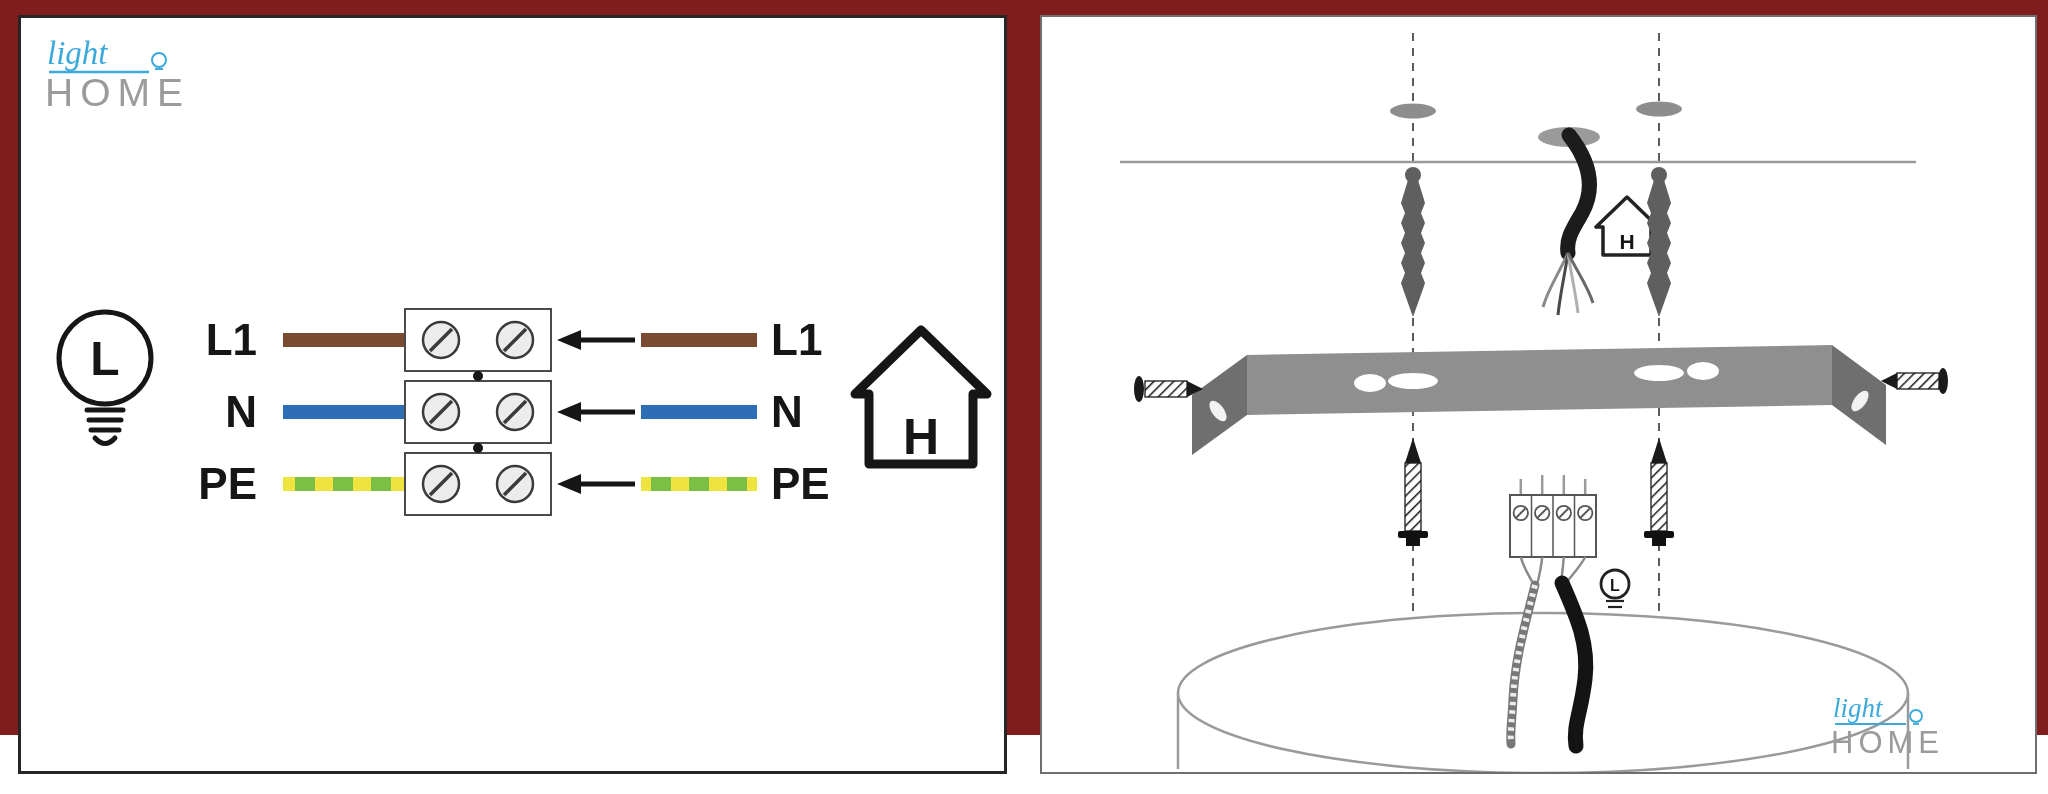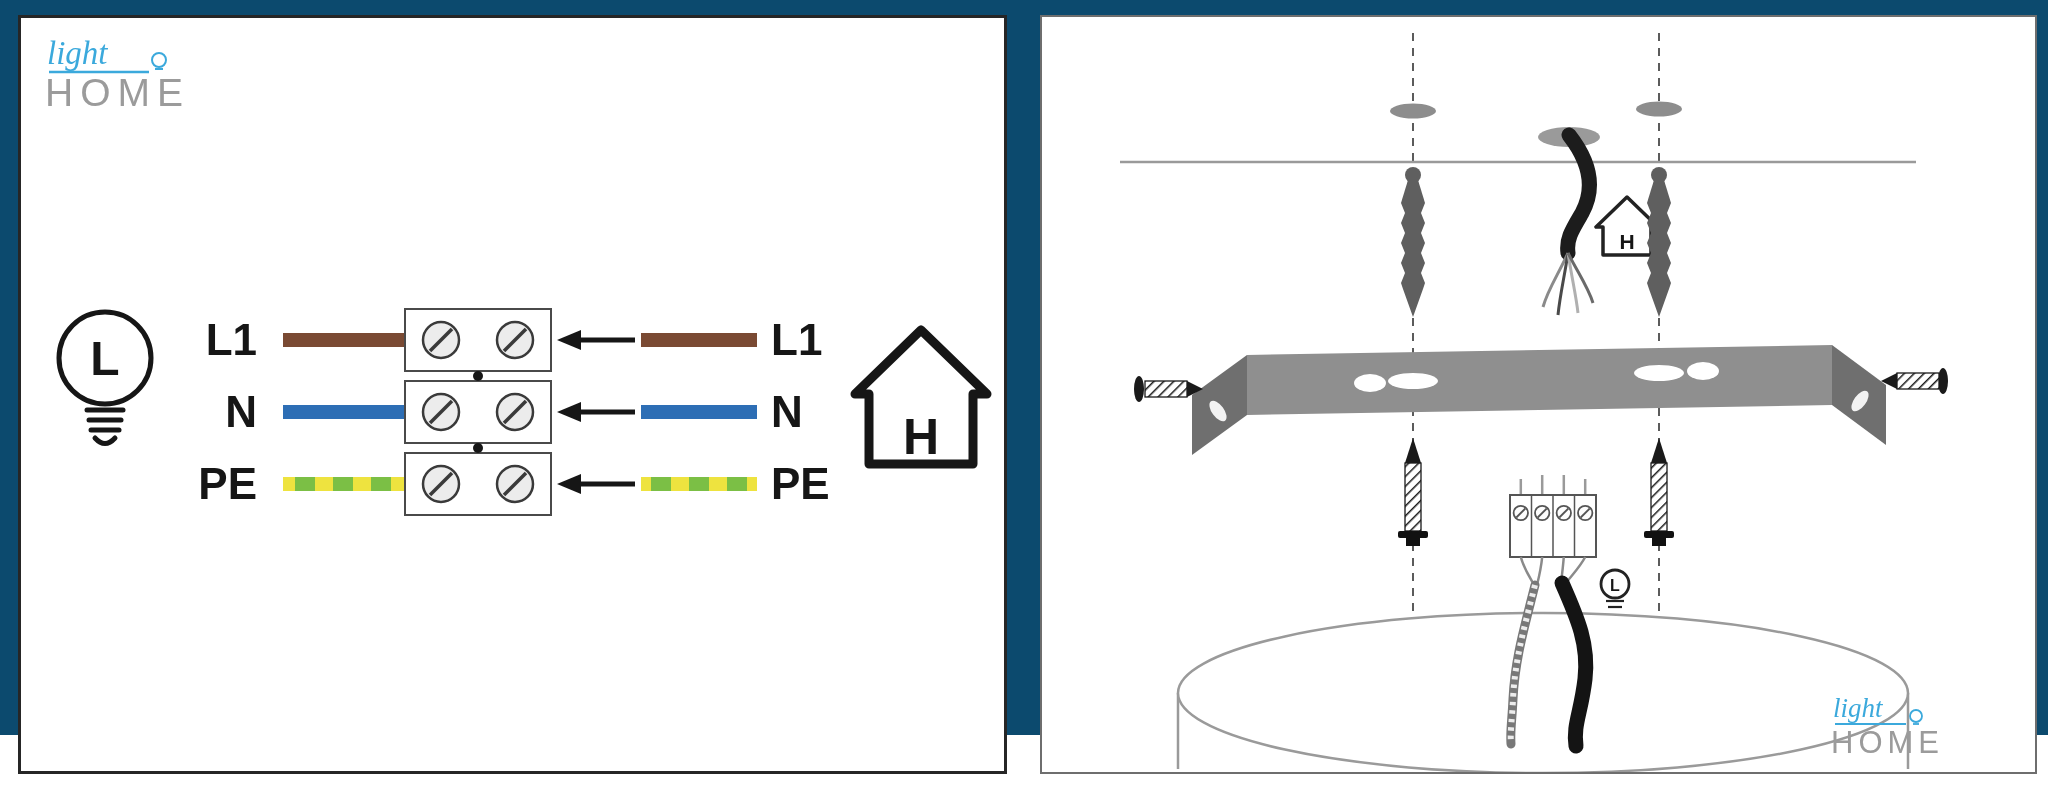--- a/index.html
+++ b/index.html
@@ -1,20 +1,20 @@
 <!DOCTYPE html>
 <html><head>
 <meta charset="utf-8">
 <style>
   html,body{margin:0;padding:0;}
   body{
     width:2048px;height:794px;background:#ffffff;overflow:hidden;
     font-family:"Liberation Sans",sans-serif;
   }
-  .sheet{position:relative;width:2048px;height:735px;background:#0c4a6e;}
+  .sheet{position:relative;width:2048px;height:735px;background:#7f1d1d;}
   .panel{position:absolute;background:#ffffff;box-sizing:border-box;}
   .panel-left{left:18px;top:15px;width:989px;height:759px;border:3px solid #262626;}
   .panel-right{left:1040px;top:15px;width:997px;height:759px;border:2px solid #6e6e6e;}
   svg{display:block;width:100%;height:100%;}
   text{font-family:"Liberation Sans",sans-serif;}
   .lbl{font-size:44px;font-weight:700;fill:#161616;}
   .symtext{fill:#161616;font-weight:600;}
   .logo-script{font-family:"Liberation Serif",serif;font-style:italic;font-weight:400;}
   .logo-home{font-weight:400;}
 </style>

